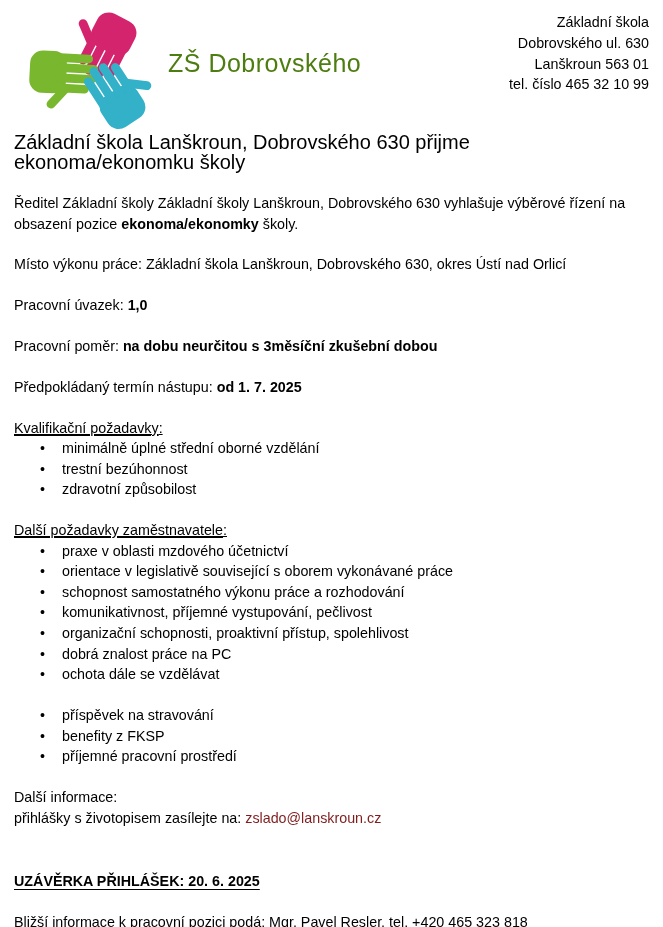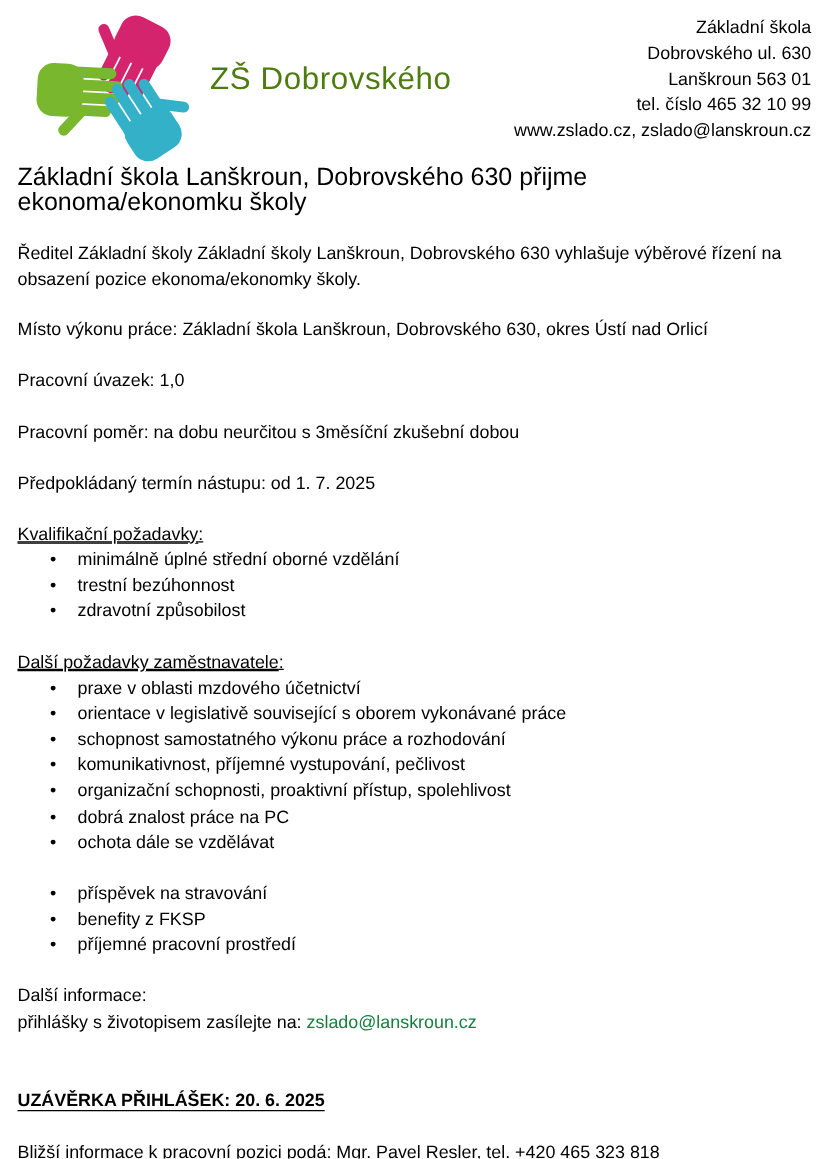--- a/index.html
+++ b/index.html
@@ -47,41 +47,41 @@
     line-height: 20.8px;
     white-space: nowrap;
   }
   
   .doc-title {
     font-size: 20px;
     font-weight: normal;
     margin-bottom: 20.4px;
   }
   p.para { margin-bottom: 20.4px; }
-  b, .bold { font-weight: normal; }
+  b, .bold { font-weight: bold; }
   .sec-heading { margin-bottom: 0; text-decoration: underline; }
   .sec-heading u { text-underline-offset: 2px; }
   ul.bullets {
     list-style: none;
     margin: 0 0 20.4px 0;
     padding-left: 26px;
   }
   ul.bullets li {
     position: relative;
     padding-left: 22px;
     line-height: 20.6px;
   }
   ul.bullets li::before {
     content: "\2022";
     position: absolute;
     left: 0;
     top: 0;
   }
   .email-link {
-    color: #15803d;
+    color: #7f1d1d;
     text-decoration: none;
     cursor: pointer;
   }
   .deadline {
     font-weight: bold;
     text-decoration: underline;
     text-underline-offset: 3px;
     margin-bottom: 20.4px;
     margin-top: 43px;
   }
@@ -110,21 +110,20 @@
         <use href="#hand" transform="translate(108,90) rotate(327)" fill="#32B1C8"></use>
       </svg>
       <div class="brand-text">ZŠ Dobrovského</div>
     </div>
 
     <div class="contact-block">
       <div>Základní škola</div>
       <div>Dobrovského ul. 630</div>
       <div>Lanškroun 563 01</div>
       <div>tel. číslo 465 32 10 99</div>
-      <div>www.zslado.cz, zslado@lanskroun.cz</div>
     </div>
   </div>
 
   <div class="doc-title">Základní škola Lanškroun, Dobrovského 630 přijme ekonoma/ekonomku školy</div>
 
   <p class="para"><span>Ředitel Základní školy Základní školy Lanškroun, Dobrovského 630 vyhlašuje výběrové řízení na obsazení pozice </span><b>ekonoma/ekonomky</b><span> školy.</span></p>
 
   <p class="para"><span>Místo výkonu práce: </span><span>Základní škola Lanškroun, Dobrovského 630, okres Ústí nad Orlicí</span></p>
 
   <p class="para"><span>Pracovní úvazek: </span><b>1,0</b></p>

